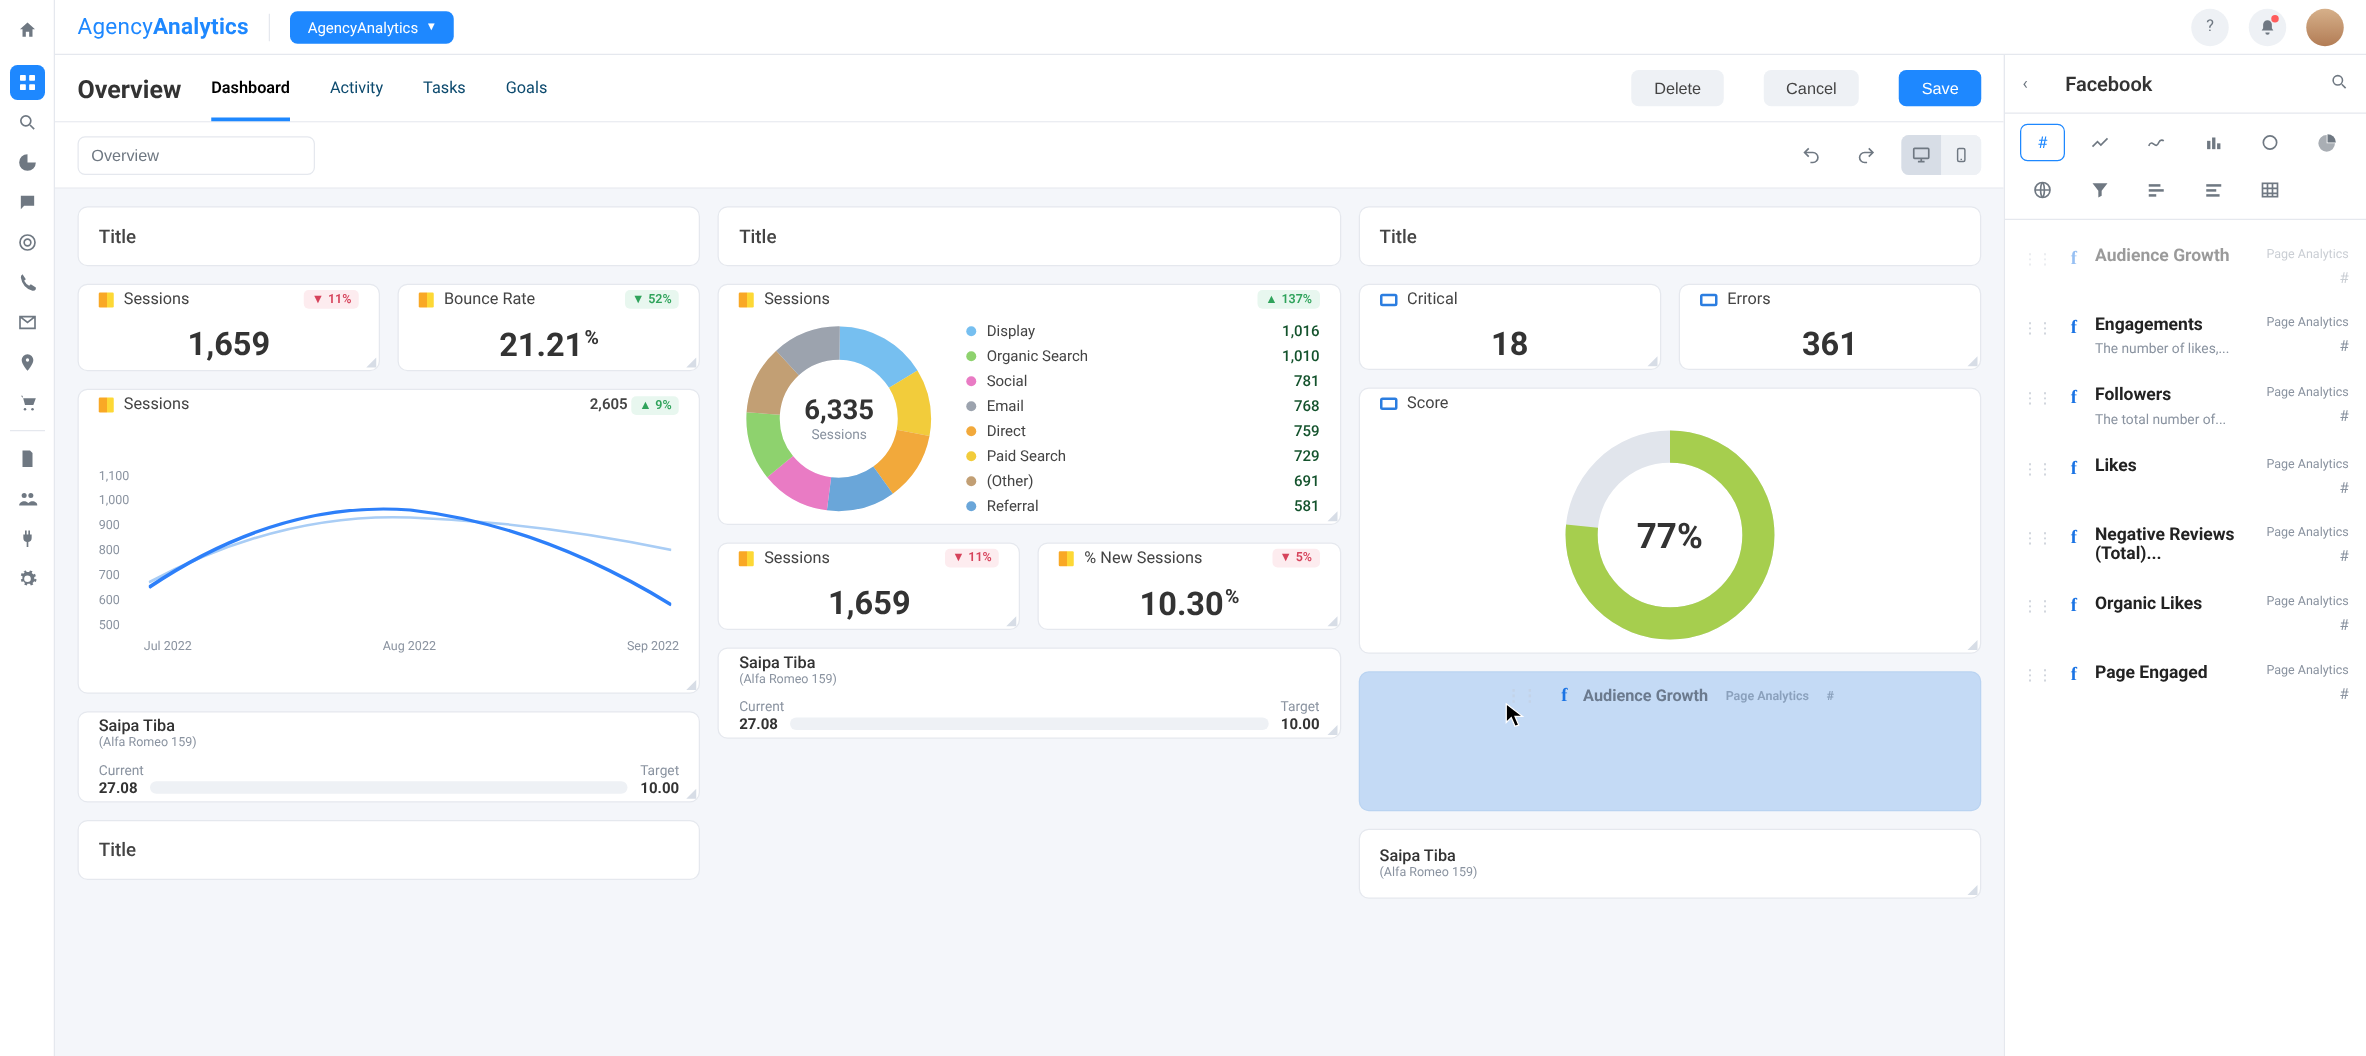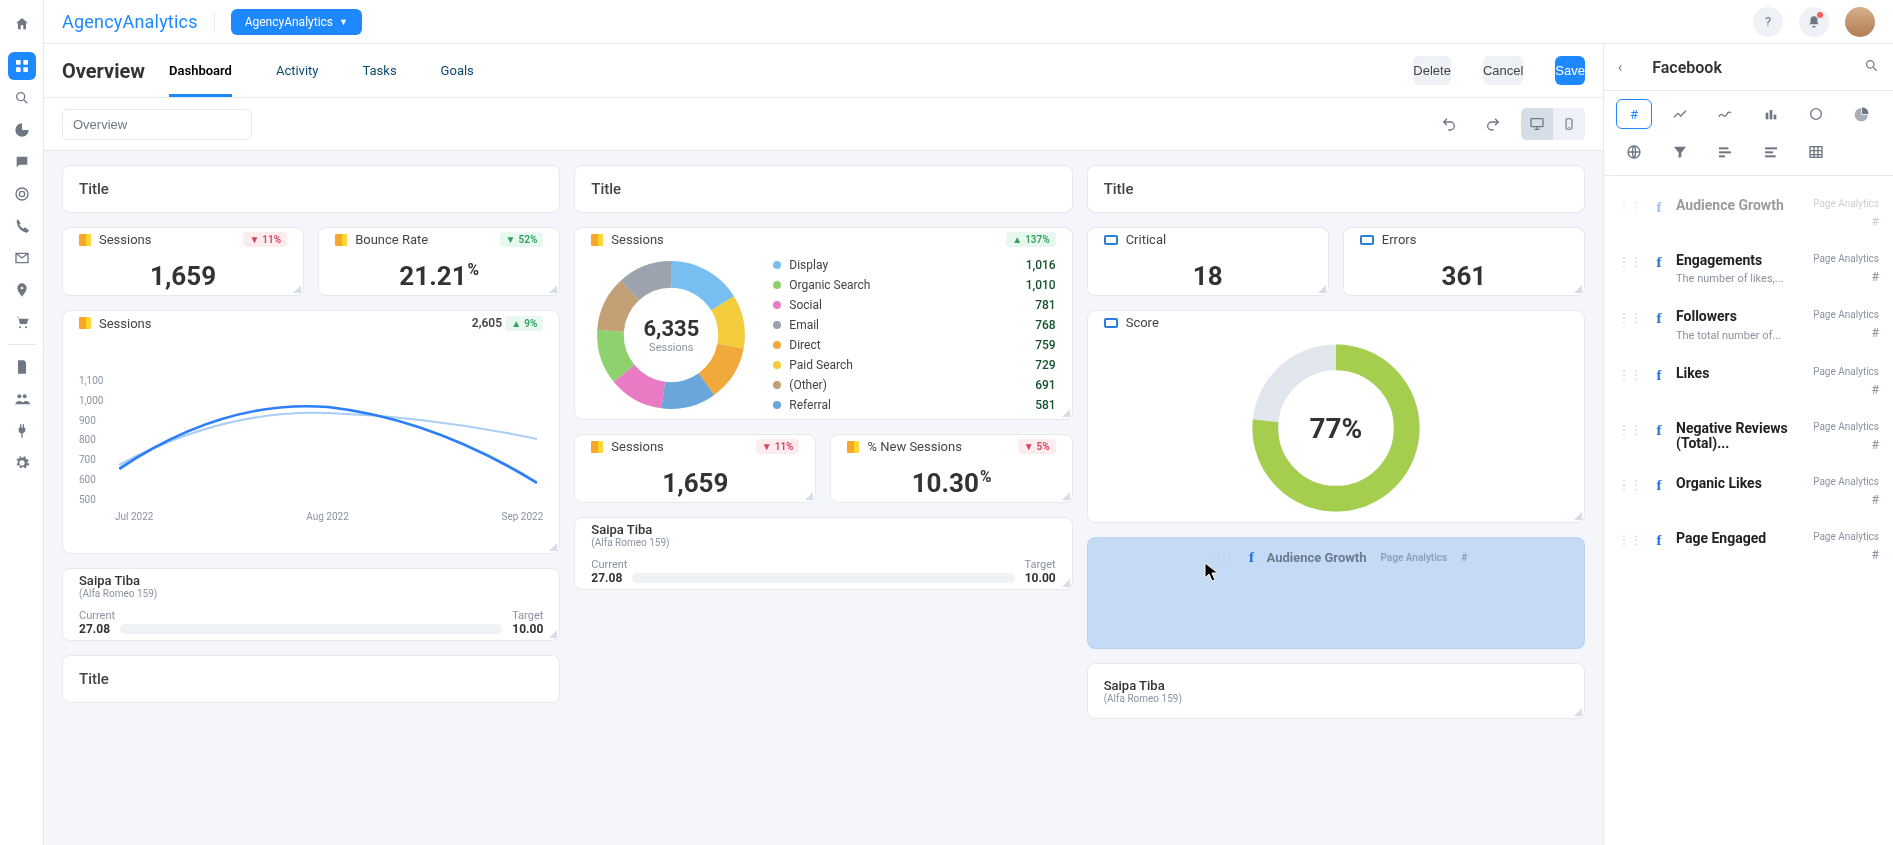--- a/index.html
+++ b/index.html
@@ -20,39 +20,39 @@
   *{box-sizing:border-box;}
   body{margin:0;background:var(--bg);color:var(--text);font-size:13px;width:1893px;}
   
   .rail{position:fixed;top:0;left:0;width:44px;height:100%;background:#fff;border-right:1px solid var(--border);display:flex;flex-direction:column;align-items:center;padding-top:10px;gap:4px;}
   .rail-btn{width:28px;height:28px;border-radius:6px;display:flex;align-items:center;justify-content:center;cursor:pointer;color:#6f7882;}
   .rail-btn.active{background:var(--accent-blue);color:#fff;}
   .rail-sep{height:1px;width:28px;background:var(--border);margin:4px 0;}
   
   .topbar{position:fixed;top:0;left:44px;right:0;height:44px;background:#fff;border-bottom:1px solid var(--border);display:flex;align-items:center;padding:0 18px;gap:16px;}
   .brand{font-size:18px;letter-spacing:.2px;color:var(--accent-blue);}
-  .brand b{font-weight:400;}
+  .brand b{font-weight:700;}
   .vsep{width:1px;height:22px;background:var(--border);}
   .workspace-pill{background:var(--accent-blue);color:#fff;padding:6px 14px;border-radius:6px;font-size:12px;display:flex;align-items:center;gap:6px;cursor:pointer;}
   .workspace-pill .caret{font-size:9px;}
   .topbar .spacer{flex:1;}
   .icon-btn{width:30px;height:30px;border-radius:50%;background:#eef1f5;display:flex;align-items:center;justify-content:center;cursor:pointer;color:#6f7882;}
   .notif-dot{position:relative;}
   .notif-dot::after{content:"";position:absolute;top:5px;right:6px;width:6px;height:6px;background:#ff5c5c;border-radius:50%;}
   .avatar{width:30px;height:30px;border-radius:50%;background:linear-gradient(#d6b08a,#b27c55);cursor:pointer;}
   
   .page{margin-left:44px;padding-top:44px;display:flex;}
   .main{flex:1;min-width:0;}
   .header{background:#fff;border-bottom:1px solid var(--border);padding:0 18px;display:flex;align-items:center;gap:24px;height:54px;}
   .header h1{font-size:20px;font-weight:700;margin:0;}
-  .tabs{display:flex;gap:44px;height:100%;align-items:center;}
+  .tabs{display:flex;gap:32px;height:100%;align-items:center;}
   .tab{font-size:13px;color:#0c4a6e;cursor:pointer;height:100%;display:flex;align-items:center;border-bottom:3px solid transparent;padding-top:3px;}
   .tab.active{color:#000;border-bottom-color:var(--accent-blue);font-weight:600;}
   .header .spacer{flex:1;}
-  .btn{padding:7px 0;border-radius:6px;font-size:13px;cursor:pointer;border:none;}
+  .btn{padding:7px 18px;border-radius:6px;font-size:13px;cursor:pointer;border:none;}
   .btn-light{background:#eef1f5;color:#444;}
   .btn-primary{background:var(--accent-blue);color:#fff;}
   
   .toolbar{background:#fff;border-bottom:1px solid var(--border);padding:10px 18px;display:flex;align-items:center;gap:12px;}
   .input{border:1px solid var(--border);border-radius:6px;padding:7px 10px;font-size:13px;width:190px;background:#fff;color:#6f7882;}
   .toolbar .spacer{flex:1;}
   .tool-ico{width:32px;height:32px;border-radius:6px;display:flex;align-items:center;justify-content:center;cursor:pointer;color:#6f7882;}
   .tool-ico.segmented{background:#eef1f5;}
   .tool-ico.segmented.active{background:#d7dde6;}
   .seg{display:flex;background:#eef1f5;border-radius:6px;overflow:hidden;}

